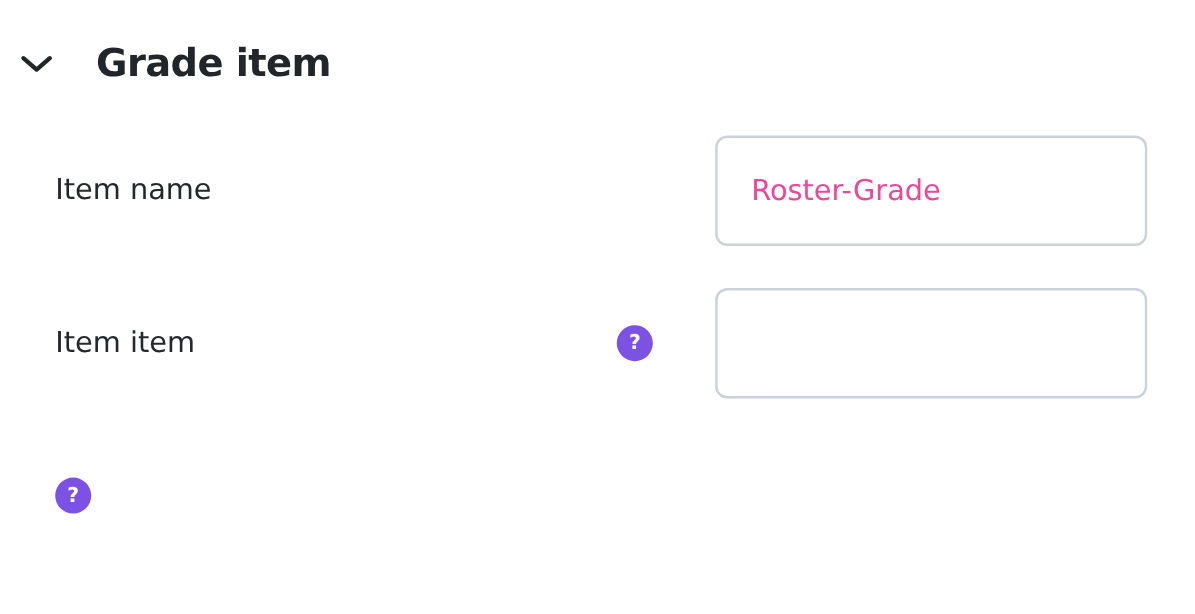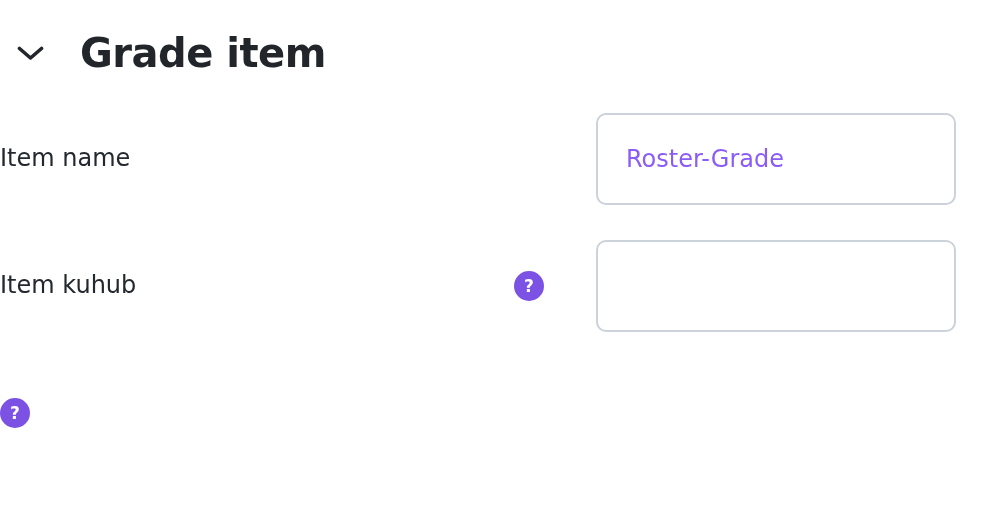--- a/index.html
+++ b/index.html
@@ -27,29 +27,30 @@
     height: 28px;
     display: flex;
     align-items: center;
     justify-content: center;
     color: #22262b;
     cursor: pointer;
     flex: 0 0 auto;
   }
   .section-title {
     margin-left: 36px;
-    font-size: 40px;
+    font-size: 32px;
     font-weight: 700;
     letter-spacing: -0.5px;
     color: #22262b;
     line-height: 1.1;
   }
   .form-row {
     display: flex;
     align-items: center;
+    padding-left: 46px;
     padding-right: 40px;
     min-height: 92px;
     margin-bottom: 35px;
   }
   .field-label {
     flex: 1 1 auto;
     font-size: 24px;
     color: #23282e;
     line-height: 1.3;
   }
@@ -78,21 +79,21 @@
   }
   .text-input {
     flex: 0 0 360px;
     width: 360px;
     height: 92px;
     border: 2px solid #ccd2d9;
     border-radius: 10px;
     background: #ffffff;
     font-family: "DejaVu Sans", "Liberation Sans", sans-serif;
     font-size: 24px;
-    color: #8b5cf6;
+    color: #ec4899;
     padding: 0 28px;
     outline: none;
   }
 </style>
 </head>
 <body>
 
 <div class="page">
 
   <div class="section-header">
@@ -104,21 +105,21 @@
     <h2 class="section-title">Grade item</h2>
   </div>
 
   <div class="form-row">
     <label class="field-label" for="item-name-input">Item name</label>
     <span class="help-slot"></span>
     <input id="item-name-input" class="text-input" type="text" value="Roster-Grade" style="">
   </div>
 
   <div class="form-row">
-    <label class="field-label" for="item-info-input">Item kuhub</label>
+    <label class="field-label" for="item-info-input">Item item</label>
     <span class="help-slot">
       <span class="help-icon">?</span>
     </span>
     <input id="item-info-input" class="text-input" type="text" value="" style="">
   </div>
 
   <div class="form-row">
     <span class="help-slot">
       <span class="help-icon">?</span>
     </span>

